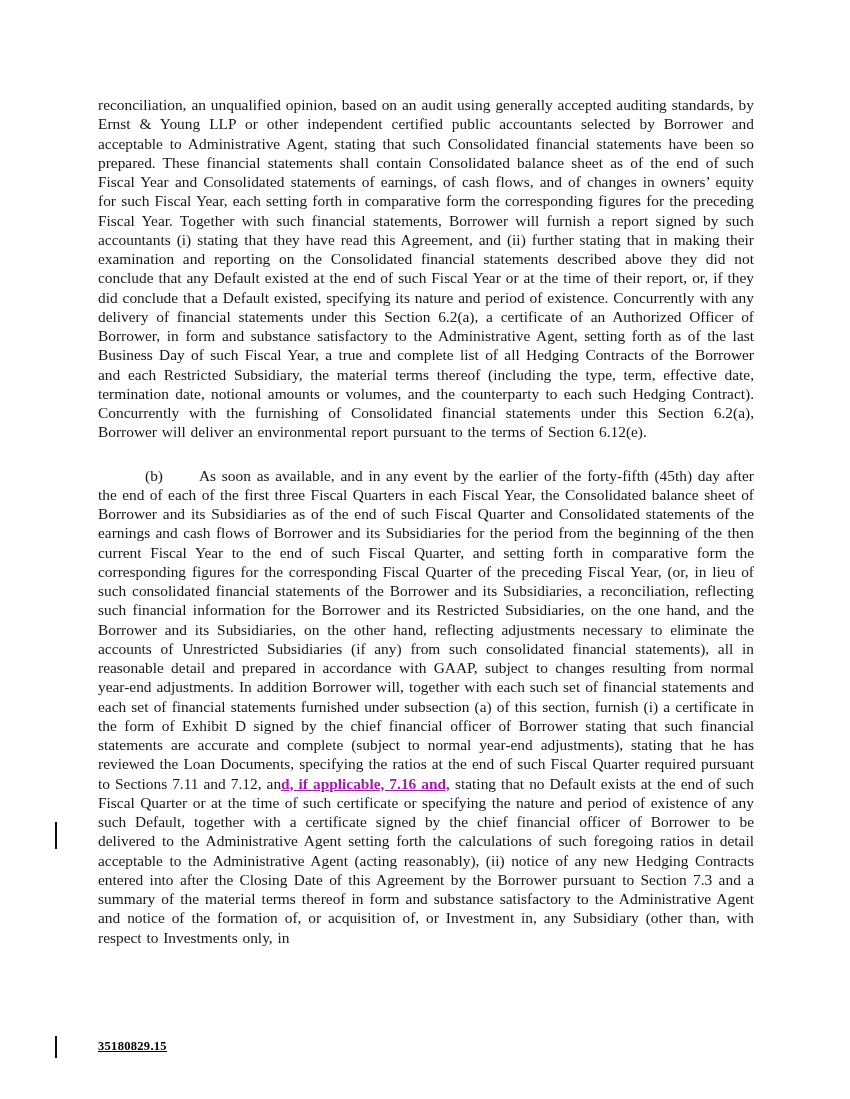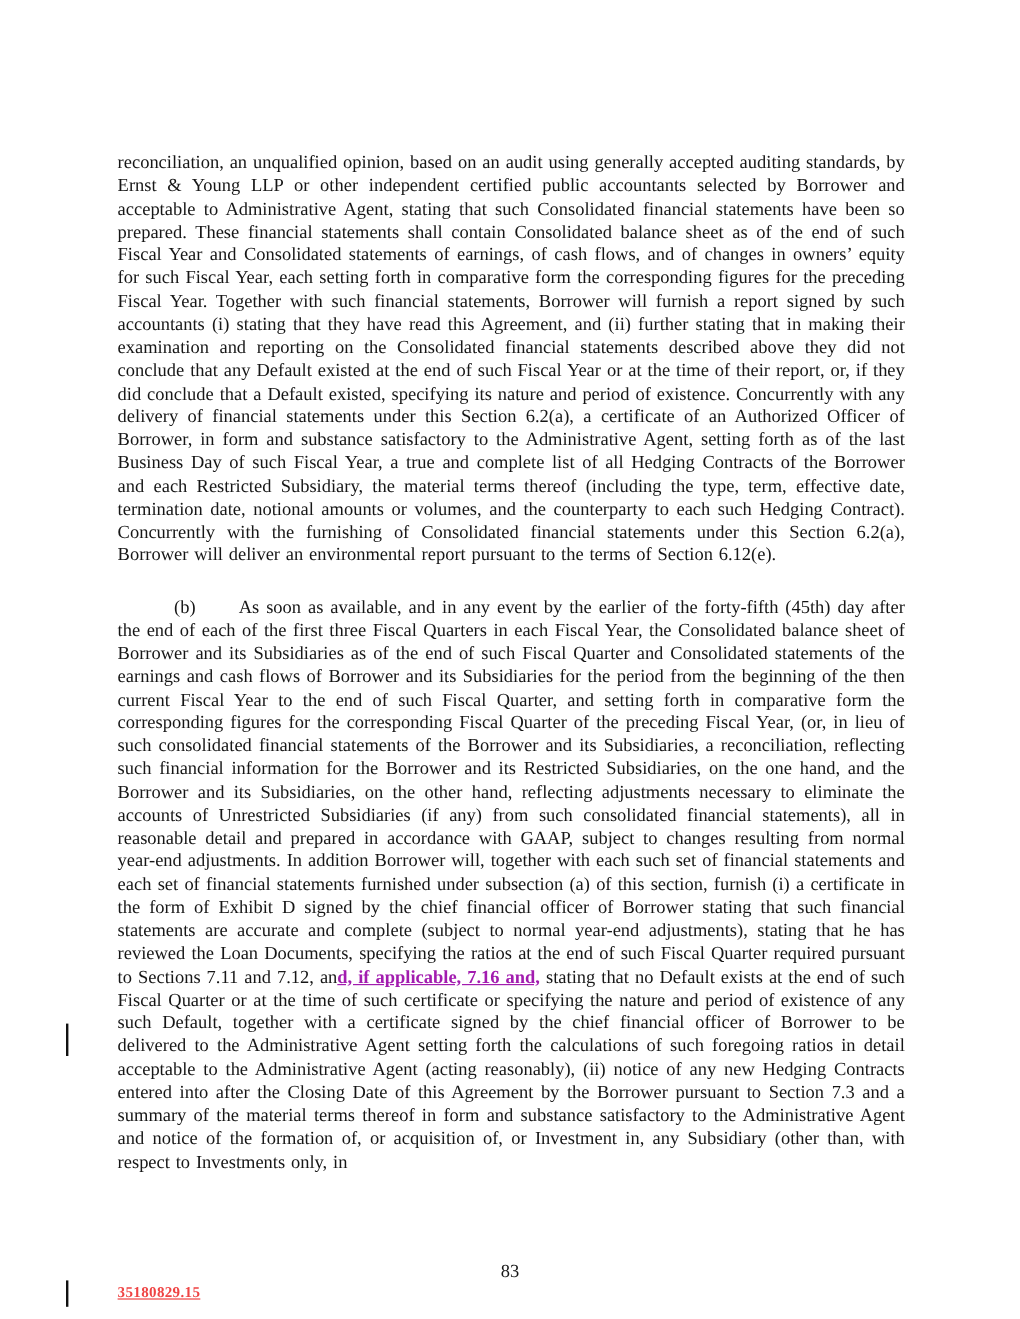--- a/index.html
+++ b/index.html
@@ -12,21 +12,20 @@
     height: 1099px;
     position: relative;
     font-family: "Liberation Serif", serif;
     color: #161616;
   }
   .page {
     position: absolute;
     inset: 0;
     background: #ffffff;
     overflow: hidden;
-    margin-top: 31px;
   }
   .content {
     position: absolute;
     left: 98px;
     top: 95px;
     width: 656px;
   }
   p.para {
     margin: 0;
     font-size: 15.4px;
@@ -65,38 +64,37 @@
     width: 100%;
     text-align: center;
     font-size: 15.4px;
   }
   .doc-id {
     position: absolute;
     left: 98px;
     top: 1039px;
     font-size: 12.5px;
     font-weight: bold;
-    color: #ef4444;
+    color: #000000;
     text-decoration: underline;
     letter-spacing: 0.3px;
   }
 </style>
 </head>
 <body>
 
 <div class="page">
 
   <div class="content">
 
     <p class="para"><span>reconciliation, an unqualified opinion, based on an audit using generally accepted auditing standards, by Ernst &amp; Young LLP or other independent certified public accountants selected by Borrower and acceptable to Administrative Agent, stating that such Consolidated financial statements have been so prepared. These financial statements shall contain Consolidated balance sheet as of the end of such Fiscal Year and Consolidated statements of earnings, of cash flows, and of changes in owners’ equity for such Fiscal Year, each setting forth in comparative form the corresponding figures for the preceding Fiscal Year. Together with such financial statements, Borrower will furnish a report signed by such accountants (i) stating that they have read this Agreement, and (ii) further stating that in making their examination and reporting on the Consolidated financial statements described above they did not conclude that any Default existed at the end of such Fiscal Year or at the time of their report, or, if they did conclude that a Default existed, specifying its nature and period of existence. Concurrently with any delivery of financial statements under this Section 6.2(a), a certificate of an Authorized Officer of Borrower, in form and substance satisfactory to the Administrative Agent, setting forth as of the last Business Day of such Fiscal Year, a true and complete list of all Hedging Contracts of the Borrower and each Restricted Subsidiary, the material terms thereof (including the type, term, effective date, termination date, notional amounts or volumes, and the counterparty to each such Hedging Contract). Concurrently with the furnishing of Consolidated financial statements under this Section 6.2(a), Borrower will deliver an environmental report pursuant to the terms of Section 6.12(e).</span></p>
 
     <p class="para para-b"><span class="tab-indent"></span><span>(b)</span><span class="tab-gap"></span><span>As soon as available, and in any event by the earlier of the forty-fifth (45th) day after the end of each of the first three Fiscal Quarters in each Fiscal Year, the Consolidated balance sheet of Borrower and its Subsidiaries as of the end of such Fiscal Quarter and Consolidated statements of the earnings and cash flows of Borrower and its Subsidiaries for the period from the beginning of the then current Fiscal Year to the end of such Fiscal Quarter, and setting forth in comparative form the corresponding figures for the corresponding Fiscal Quarter of the preceding Fiscal Year, (or, in lieu of such consolidated financial statements of the Borrower and its Subsidiaries, a reconciliation, reflecting such financial information for the Borrower and its Restricted Subsidiaries, on the one hand, and the Borrower and its Subsidiaries, on the other hand, reflecting adjustments necessary to eliminate the accounts of Unrestricted Subsidiaries (if any) from such consolidated financial statements), all in reasonable detail and prepared in accordance with GAAP, subject to changes resulting from normal year-end adjustments. In addition Borrower will, together with each such set of financial statements and each set of financial statements furnished under subsection (a) of this section, furnish (i) a certificate in the form of Exhibit D signed by the chief financial officer of Borrower stating that such financial statements are accurate and complete (subject to normal year-end adjustments), stating that he has reviewed the Loan Documents, specifying the ratios at the end of such Fiscal Quarter required pursuant to Sections 7.11 and 7.12, an</span><span class="insert">d, if applicable, 7.16 and,</span><span> stating that no Default exists at the end of such Fiscal Quarter or at the time of such certificate or specifying the nature and period of existence of any such Default, together with a certificate signed by the chief financial officer of Borrower to be delivered to the Administrative Agent setting forth the calculations of such foregoing ratios in detail acceptable to the Administrative Agent (acting reasonably), (ii) notice of any new Hedging Contracts entered into after the Closing Date of this Agreement by the Borrower pursuant to Section 7.3 and a summary of the material terms thereof in form and substance satisfactory to the Administrative Agent and notice of the formation of, or acquisition of, or Investment in, any Subsidiary (other than, with respect to Investments only, in</span></p>
 
   </div>
 
   <div class="change-bar insertion-line"></div>
   <div class="change-bar footer-line"></div>
 
-  <div class="page-number">83</div>
 
   <div class="doc-id">35180829.15</div>
 
 </div>
 
 </body></html>

